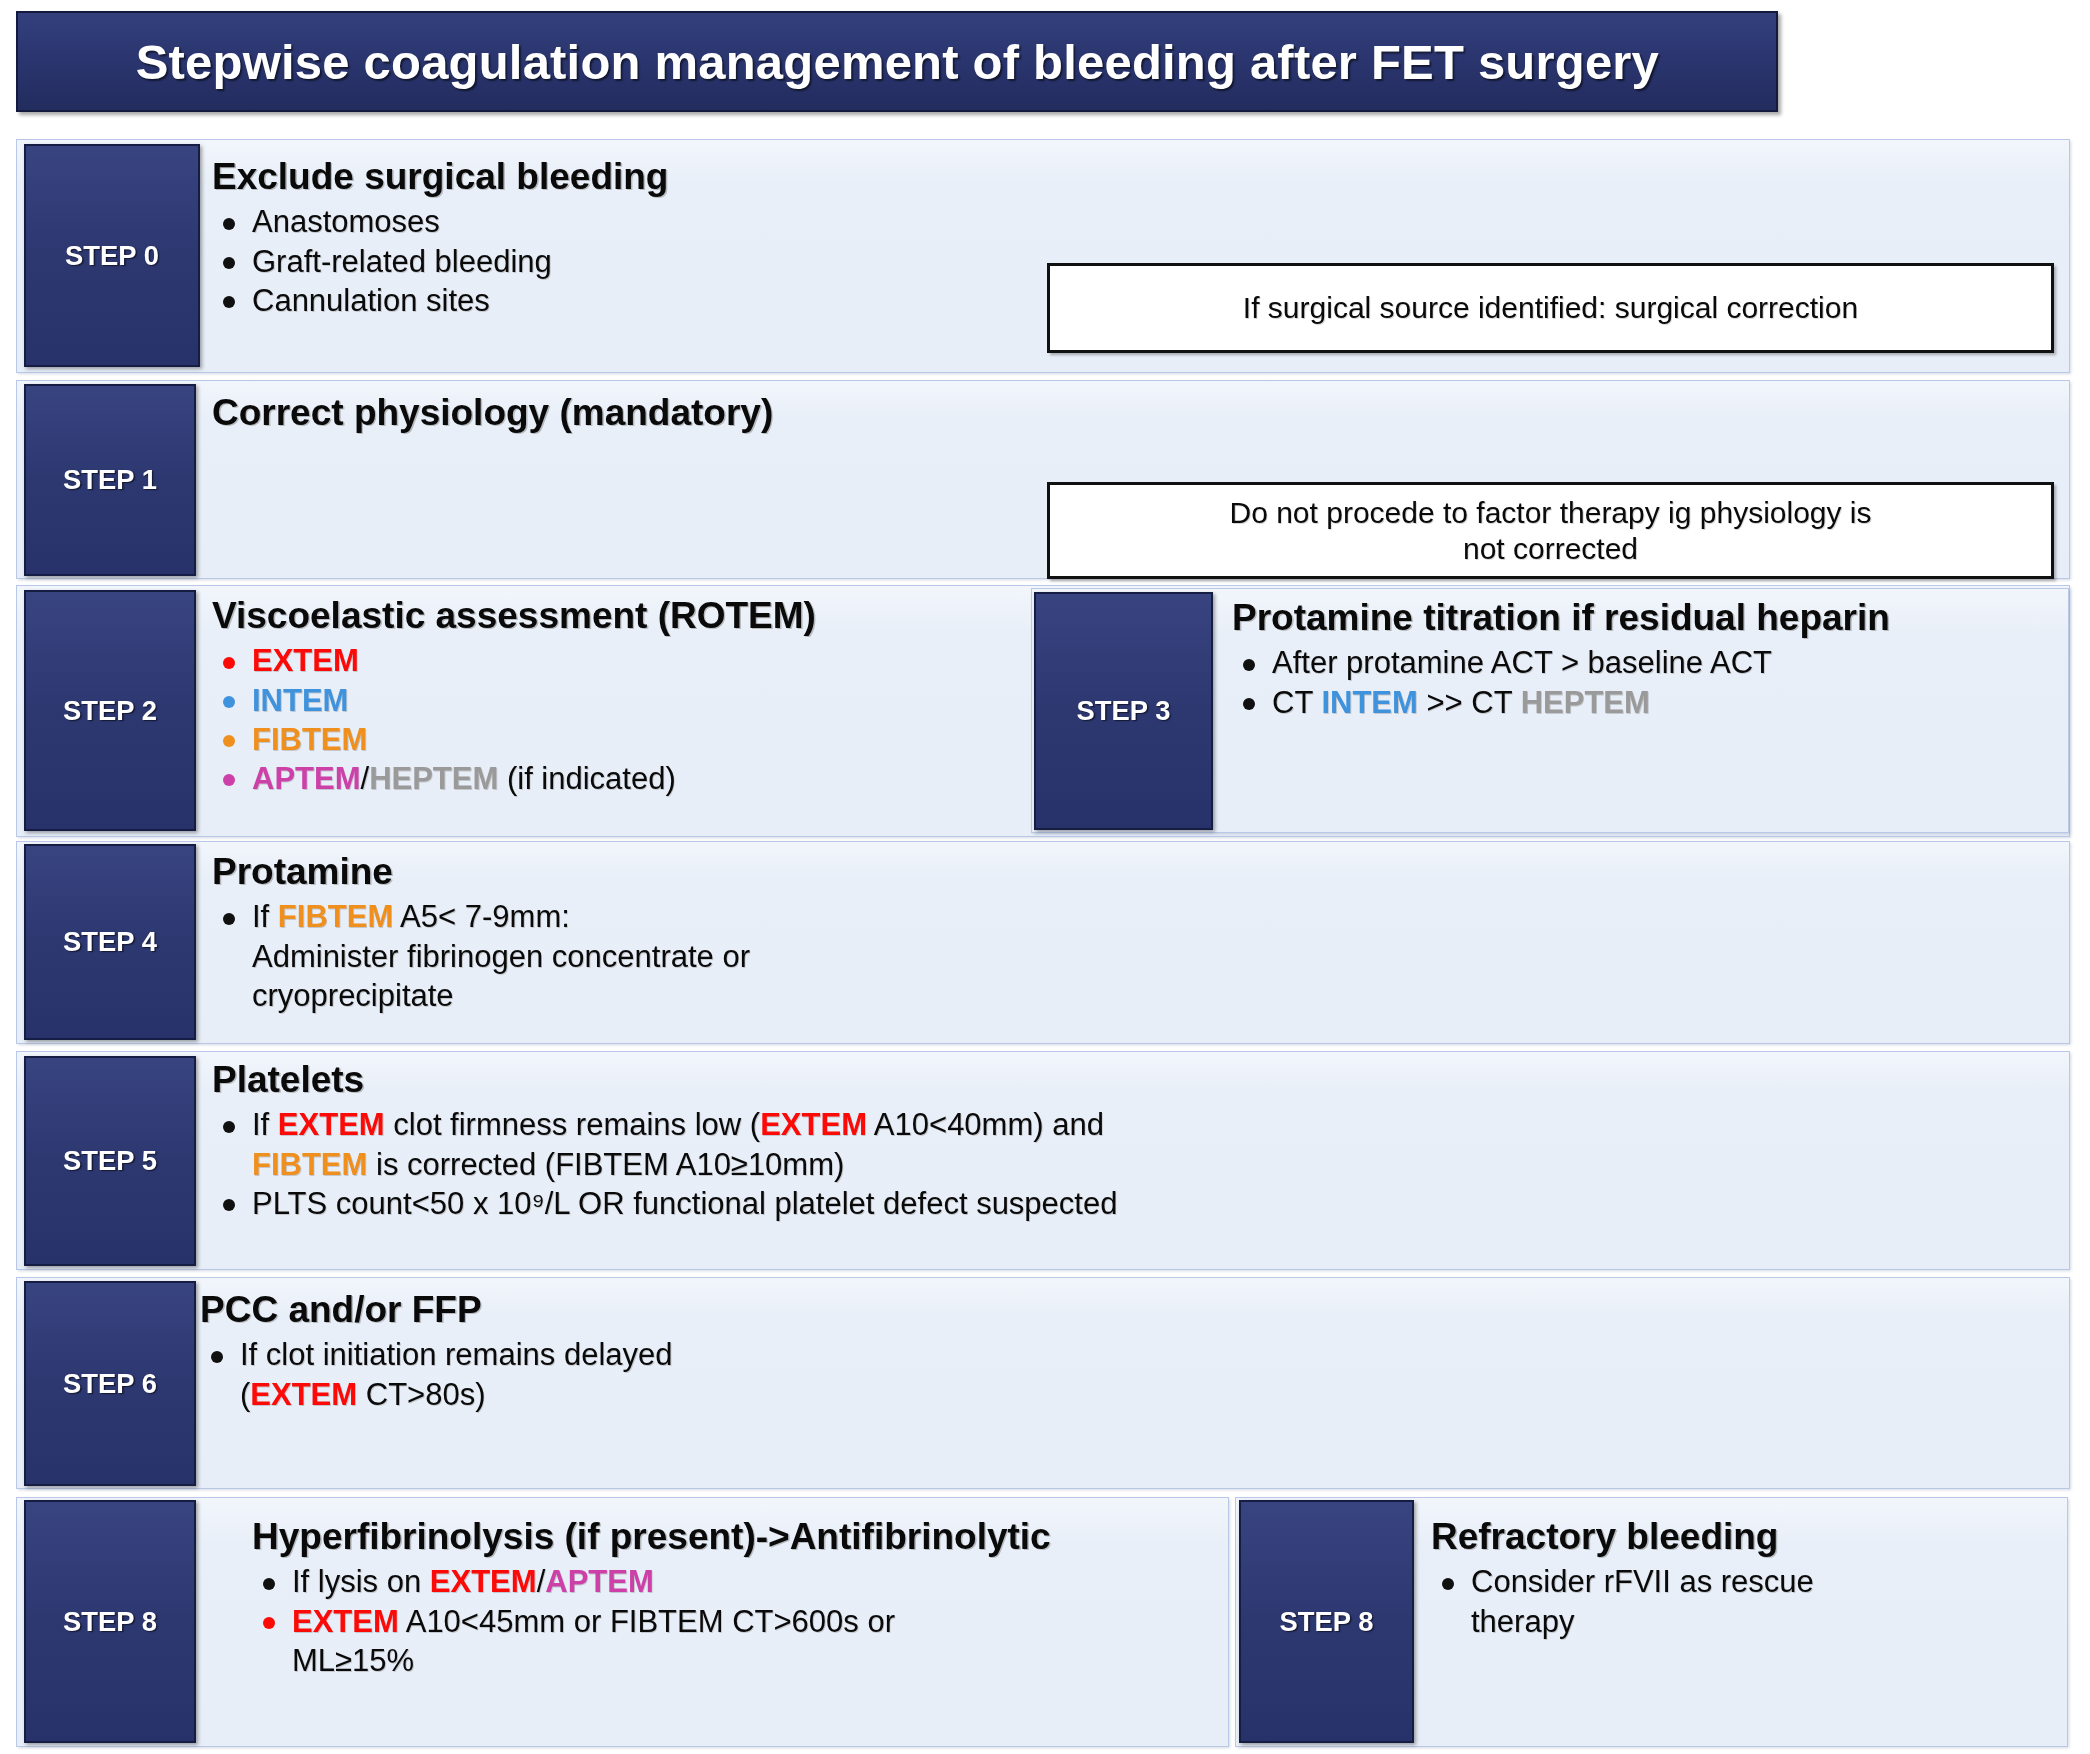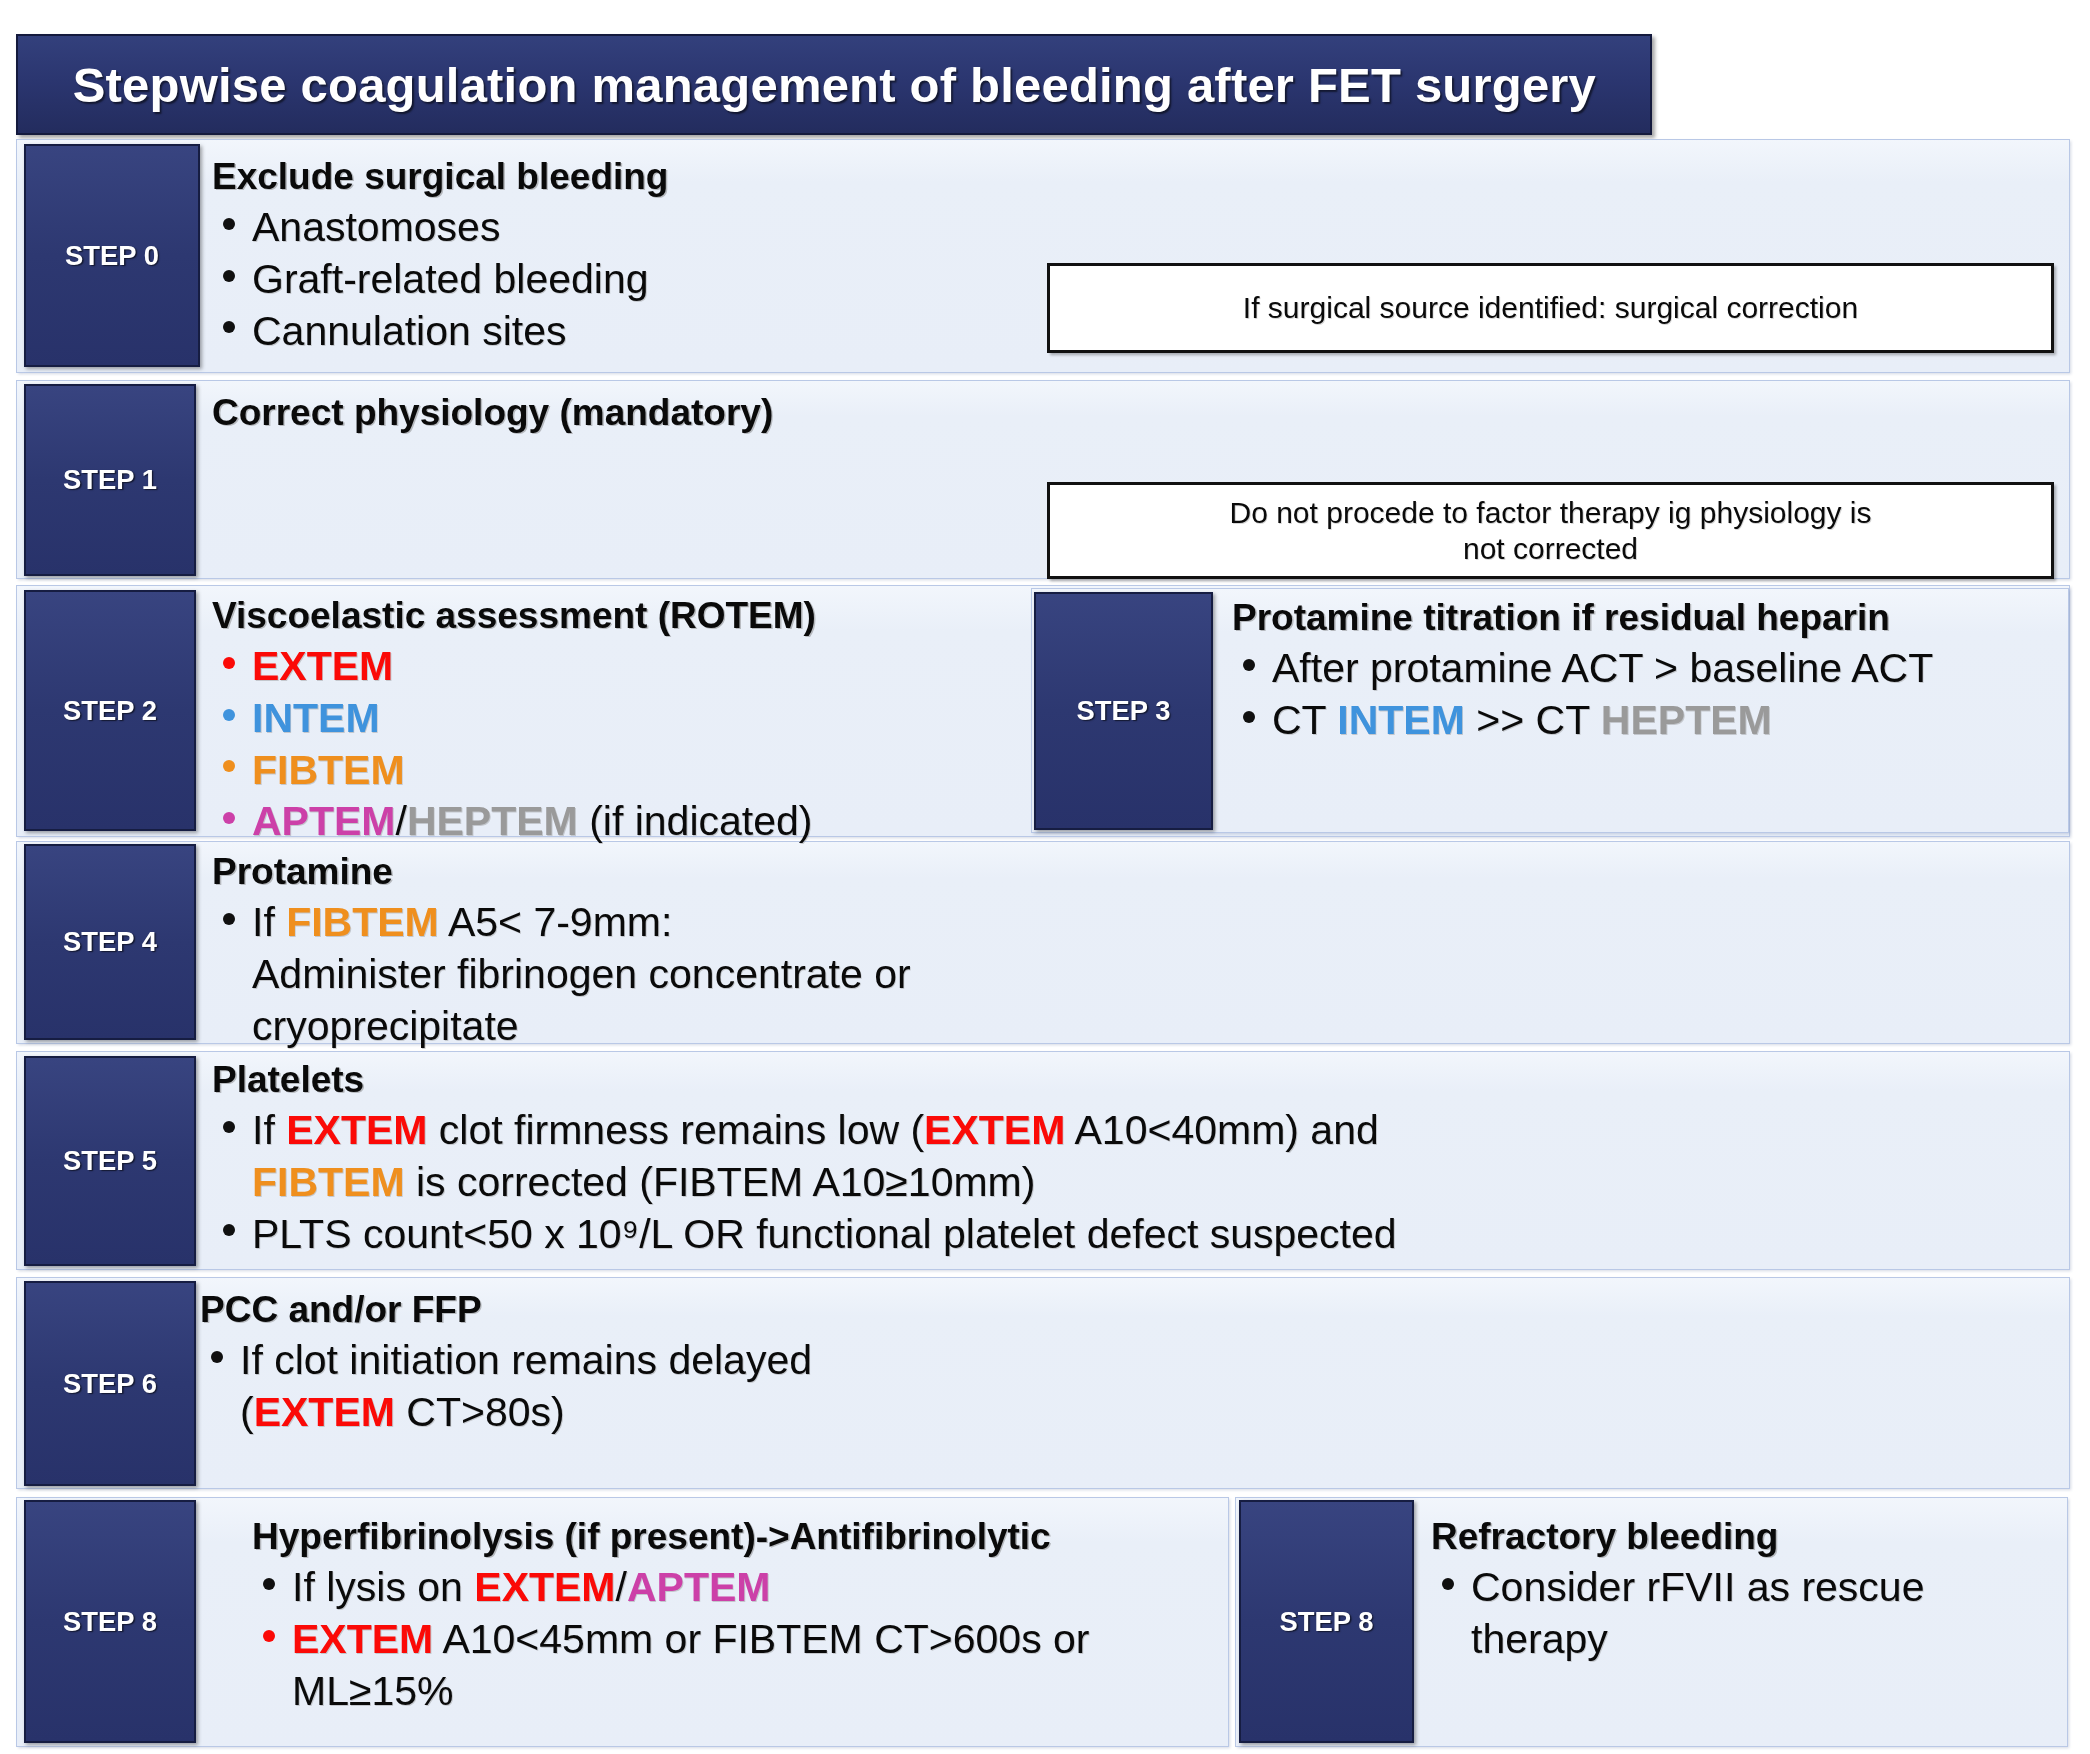--- a/index.html
+++ b/index.html
@@ -18,22 +18,22 @@
     position: relative;
     width: 2091px;
     height: 1754px;
     background: #ffffff;
   }
 
   
   .title-bar {
     position: absolute;
     left: 16.4px;
-    top: 34px;
-    width: 1636px;
+    top: 11px;
+    width: 1762px;
     height: 101px;
     background: linear-gradient(180deg,#33407c 0%,#2b3670 45%,#232c5e 100%);
     border: 2.7px solid #141a3d;
     box-sizing: border-box;
     display: flex;
     align-items: center;
     justify-content: center;
     box-shadow: 2.7px 2.7px 3.7px rgba(0,0,0,0.35);
   }
   .title-text {
@@ -83,21 +83,21 @@
     white-space: nowrap;
   }
   ul.bullets {
     list-style: none;
     margin: 5.5px 0 0 0;
     padding: 0;
   }
   ul.bullets > li {
     position: relative;
     padding-left: 40px;
-    font-size: 41px;
+    font-size: 31px;
     color: #0a0a0a;
     line-height: 1.26;
     text-shadow: 0.9px 0.9px 0.5px rgba(140,140,140,0.4);
   }
   ul.bullets > li::before {
     content: "";
     position: absolute;
     left: 11px;
     top: 15.5px;
     width: 12px;

